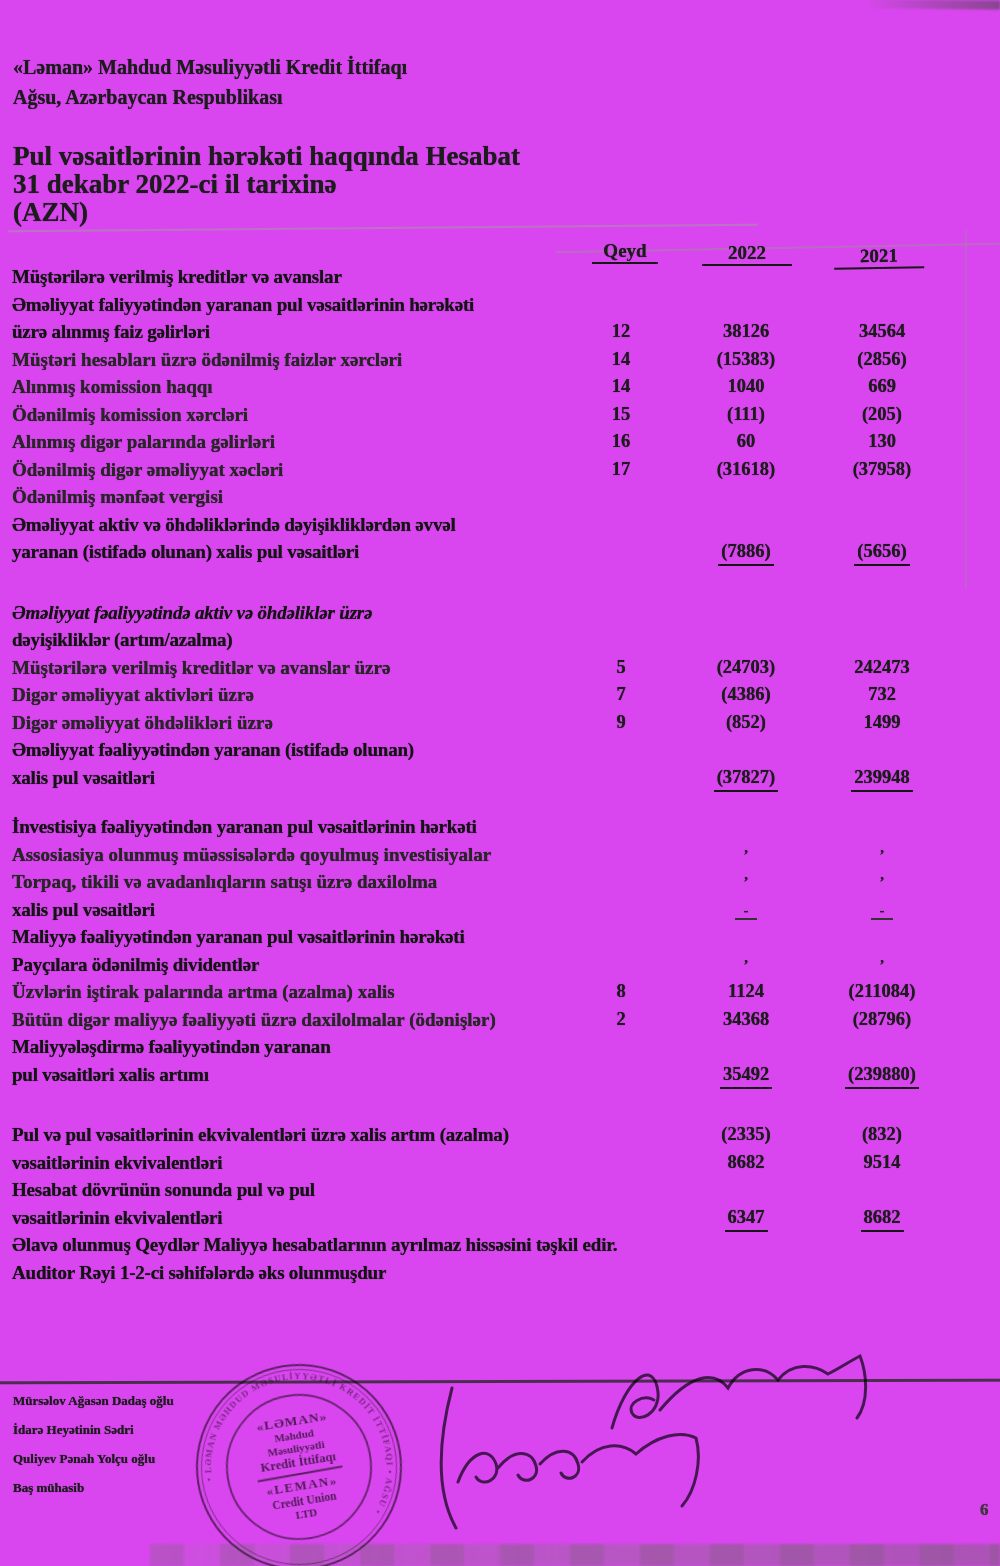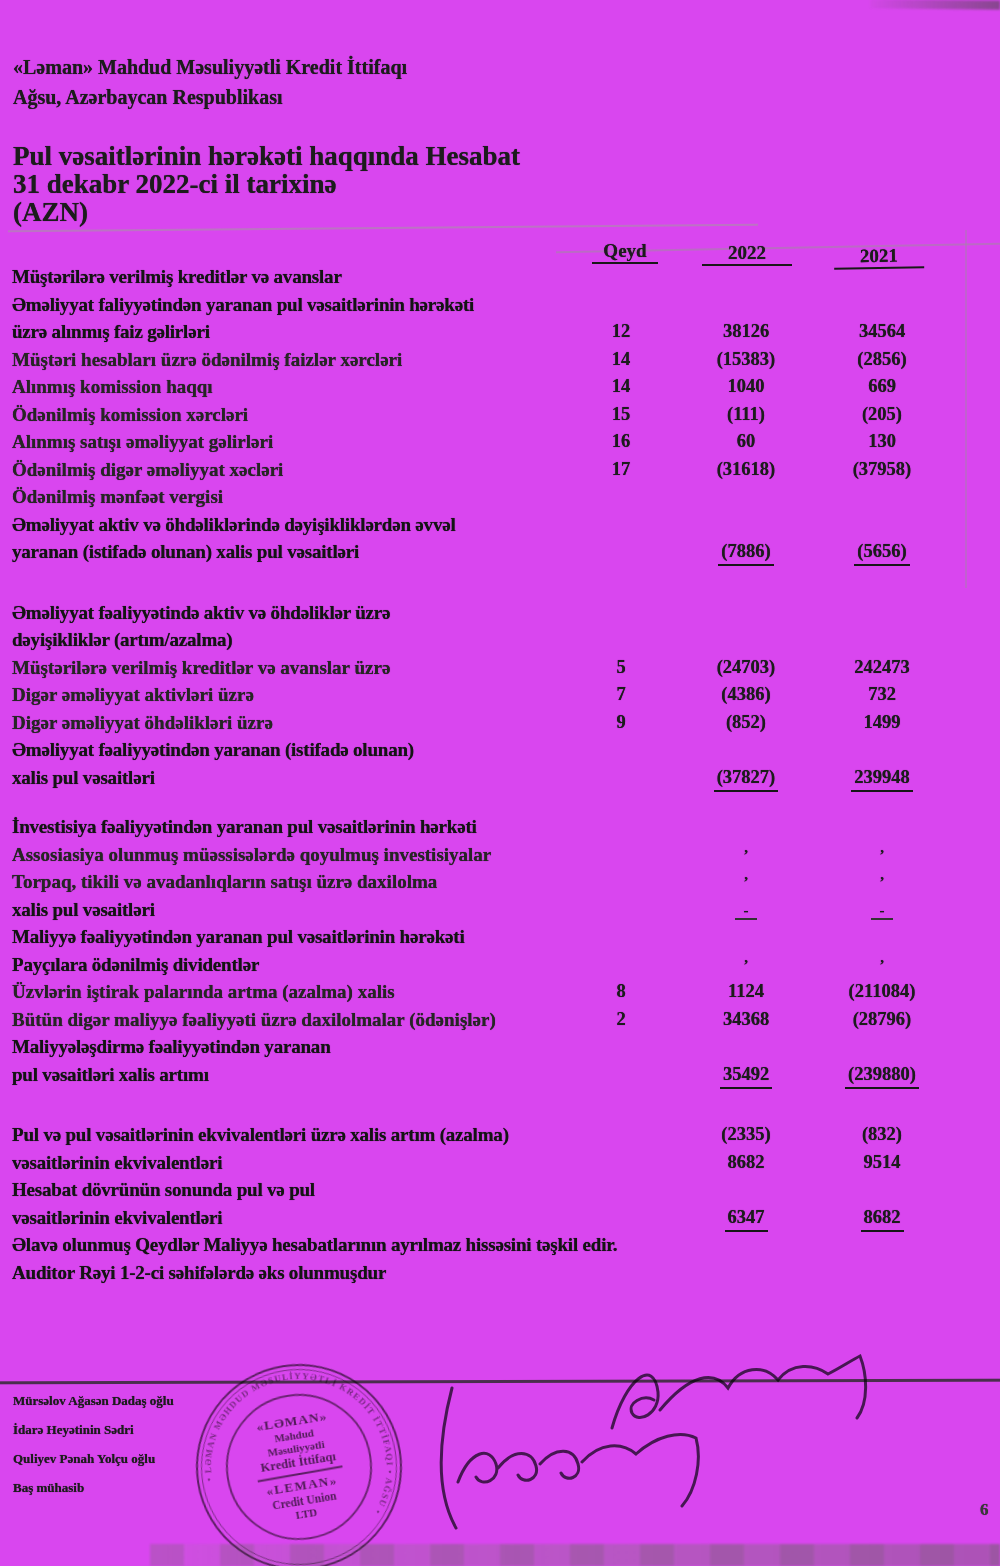--- a/index.html
+++ b/index.html
@@ -102,26 +102,26 @@
       <span class="col-head" id="head-2022">2022</span>
       <span class="col-head" id="head-2021">2021</span>
     </div>
     <div id="rows">
         <div class="t-row hdr"><span class="lbl">Müştərilərə verilmiş kreditlər və avanslar</span></div>
         <div class="t-row hdr"><span class="lbl">Əməliyyat faliyyətindən yaranan pul vəsaitlərinin hərəkəti</span></div>
         <div class="t-row hdr"><span class="lbl">üzrə alınmış faiz gəlirləri</span><span class="cell c-note">12</span><span class="cell c-2022">38126</span><span class="cell c-2021">34564</span></div>
         <div class="t-row"><span class="lbl">Müştəri hesabları üzrə ödənilmiş faizlər xərcləri</span><span class="cell c-note">14</span><span class="cell c-2022">(15383)</span><span class="cell c-2021">(2856)</span></div>
         <div class="t-row"><span class="lbl">Alınmış komission haqqı</span><span class="cell c-note">14</span><span class="cell c-2022">1040</span><span class="cell c-2021">669</span></div>
         <div class="t-row"><span class="lbl">Ödənilmiş komission xərcləri</span><span class="cell c-note">15</span><span class="cell c-2022">(111)</span><span class="cell c-2021">(205)</span></div>
-        <div class="t-row"><span class="lbl">Alınmış satışı əməliyyat gəlirləri</span><span class="cell c-note">16</span><span class="cell c-2022">60</span><span class="cell c-2021">130</span></div>
+        <div class="t-row"><span class="lbl">Alınmış digər palarında gəlirləri</span><span class="cell c-note">16</span><span class="cell c-2022">60</span><span class="cell c-2021">130</span></div>
         <div class="t-row"><span class="lbl">Ödənilmiş digər əməliyyat xəcləri</span><span class="cell c-note">17</span><span class="cell c-2022">(31618)</span><span class="cell c-2021">(37958)</span></div>
         <div class="t-row"><span class="lbl">Ödənilmiş mənfəət vergisi</span></div>
         <div class="t-row hdr"><span class="lbl">Əməliyyat aktiv və öhdəliklərində dəyişikliklərdən əvvəl</span></div>
         <div class="t-row hdr"><span class="lbl">yaranan (istifadə olunan) xalis pul vəsaitləri</span><span class="cell c-2022"><span class="tot">(7886)</span></span><span class="cell c-2021"><span class="tot">(5656)</span></span></div>
-        <div class="t-row hdr" style="margin-top: 33px;"><span class="lbl">Əməliyyat fəaliyyətində aktiv və öhdəliklər üzrə</span></div>
+        <div class="t-row hdr" style="margin-top: 33px; font-style: italic;"><span class="lbl">Əməliyyat fəaliyyətində aktiv və öhdəliklər üzrə</span></div>
         <div class="t-row hdr"><span class="lbl">dəyişikliklər (artım/azalma)</span></div>
         <div class="t-row"><span class="lbl">Müştərilərə verilmiş kreditlər və avanslar üzrə</span><span class="cell c-note">5</span><span class="cell c-2022">(24703)</span><span class="cell c-2021">242473</span></div>
         <div class="t-row"><span class="lbl">Digər əməliyyat aktivləri üzrə</span><span class="cell c-note">7</span><span class="cell c-2022">(4386)</span><span class="cell c-2021">732</span></div>
         <div class="t-row"><span class="lbl">Digər əməliyyat öhdəlikləri üzrə</span><span class="cell c-note">9</span><span class="cell c-2022">(852)</span><span class="cell c-2021">1499</span></div>
         <div class="t-row hdr"><span class="lbl">Əməliyyat fəaliyyətindən yaranan (istifadə olunan)</span></div>
         <div class="t-row hdr"><span class="lbl">xalis pul vəsaitləri</span><span class="cell c-2022"><span class="tot">(37827)</span></span><span class="cell c-2021"><span class="tot">239948</span></span></div>
         <div class="t-row hdr" style="margin-top: 22px;"><span class="lbl">İnvestisiya fəaliyyətindən yaranan pul vəsaitlərinin hərkəti</span></div>
         <div class="t-row"><span class="lbl">Assosiasiya olunmuş müəssisələrdə qoyulmuş investisiyalar</span><span class="cell c-2022 nil">,</span><span class="cell c-2021 nil">,</span></div>
         <div class="t-row"><span class="lbl">Torpaq, tikili və avadanlıqların satışı üzrə daxilolma</span><span class="cell c-2022 nil">,</span><span class="cell c-2021 nil">,</span></div>
         <div class="t-row hdr"><span class="lbl">xalis pul vəsaitləri</span><span class="cell c-2022"><span class="nil-ul">-</span></span><span class="cell c-2021"><span class="nil-ul">-</span></span></div>

